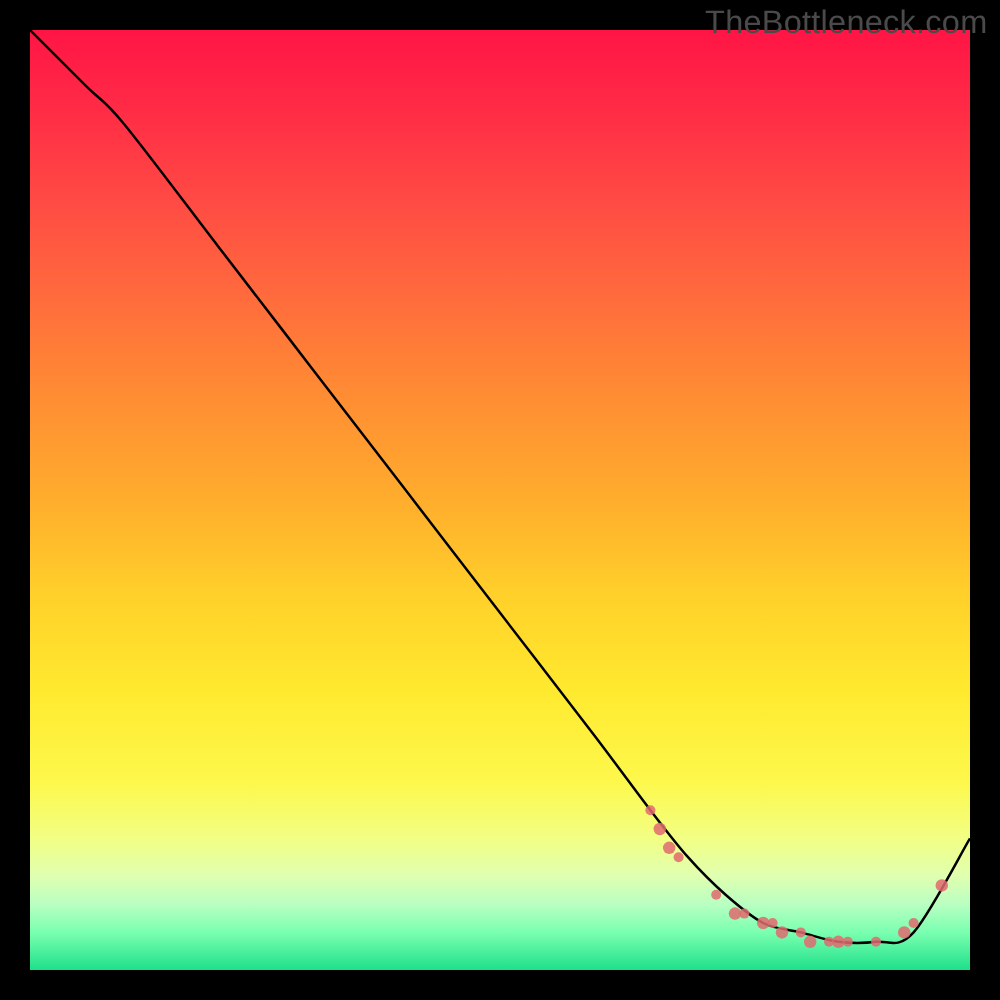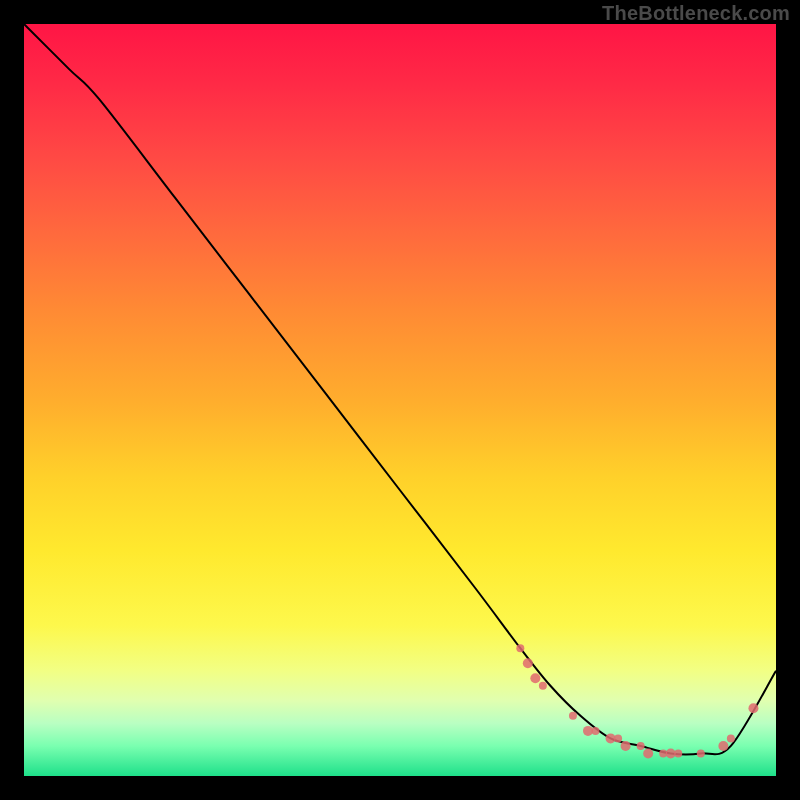--- a/index.html
+++ b/index.html
@@ -38,22 +38,22 @@
       #b9ffc2 93%,
       #7affb0 96%,
       #1ee08a 100%
     );
   }
   .watermark {
     position: absolute;
     top: 2px;
     right: 10px;
     color: #4a4a4a;
-    font-size: 20px;
-    font-weight: 700;
+    font-size: 26px;
+    font-weight: 400;
     letter-spacing: 0.2px;
     user-select: none;
   }
   svg.curve {
     position: absolute;
     left: 0;
     top: 0;
     width: 752px;
     height: 752px;
   }

